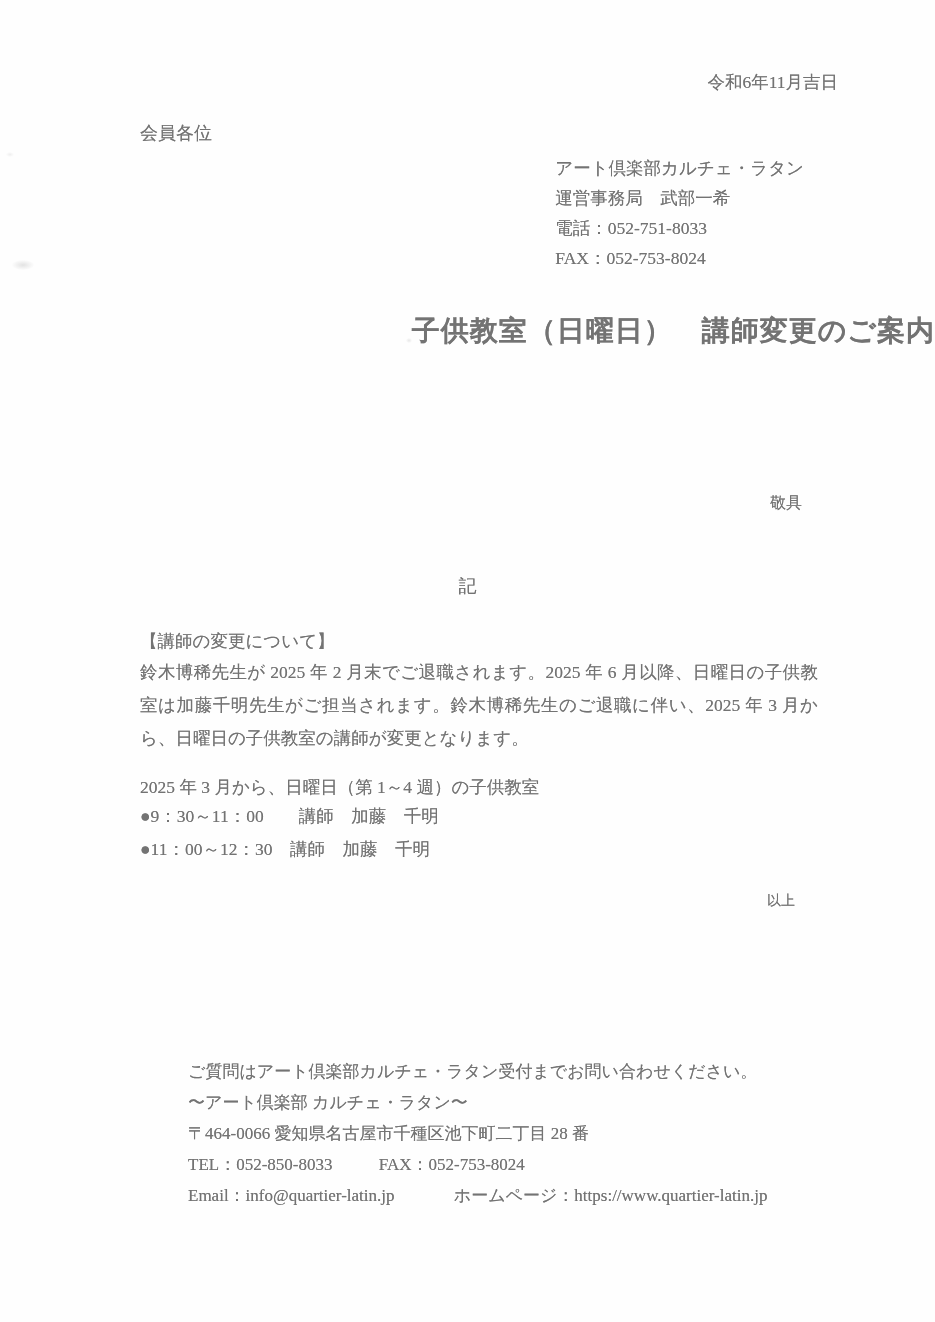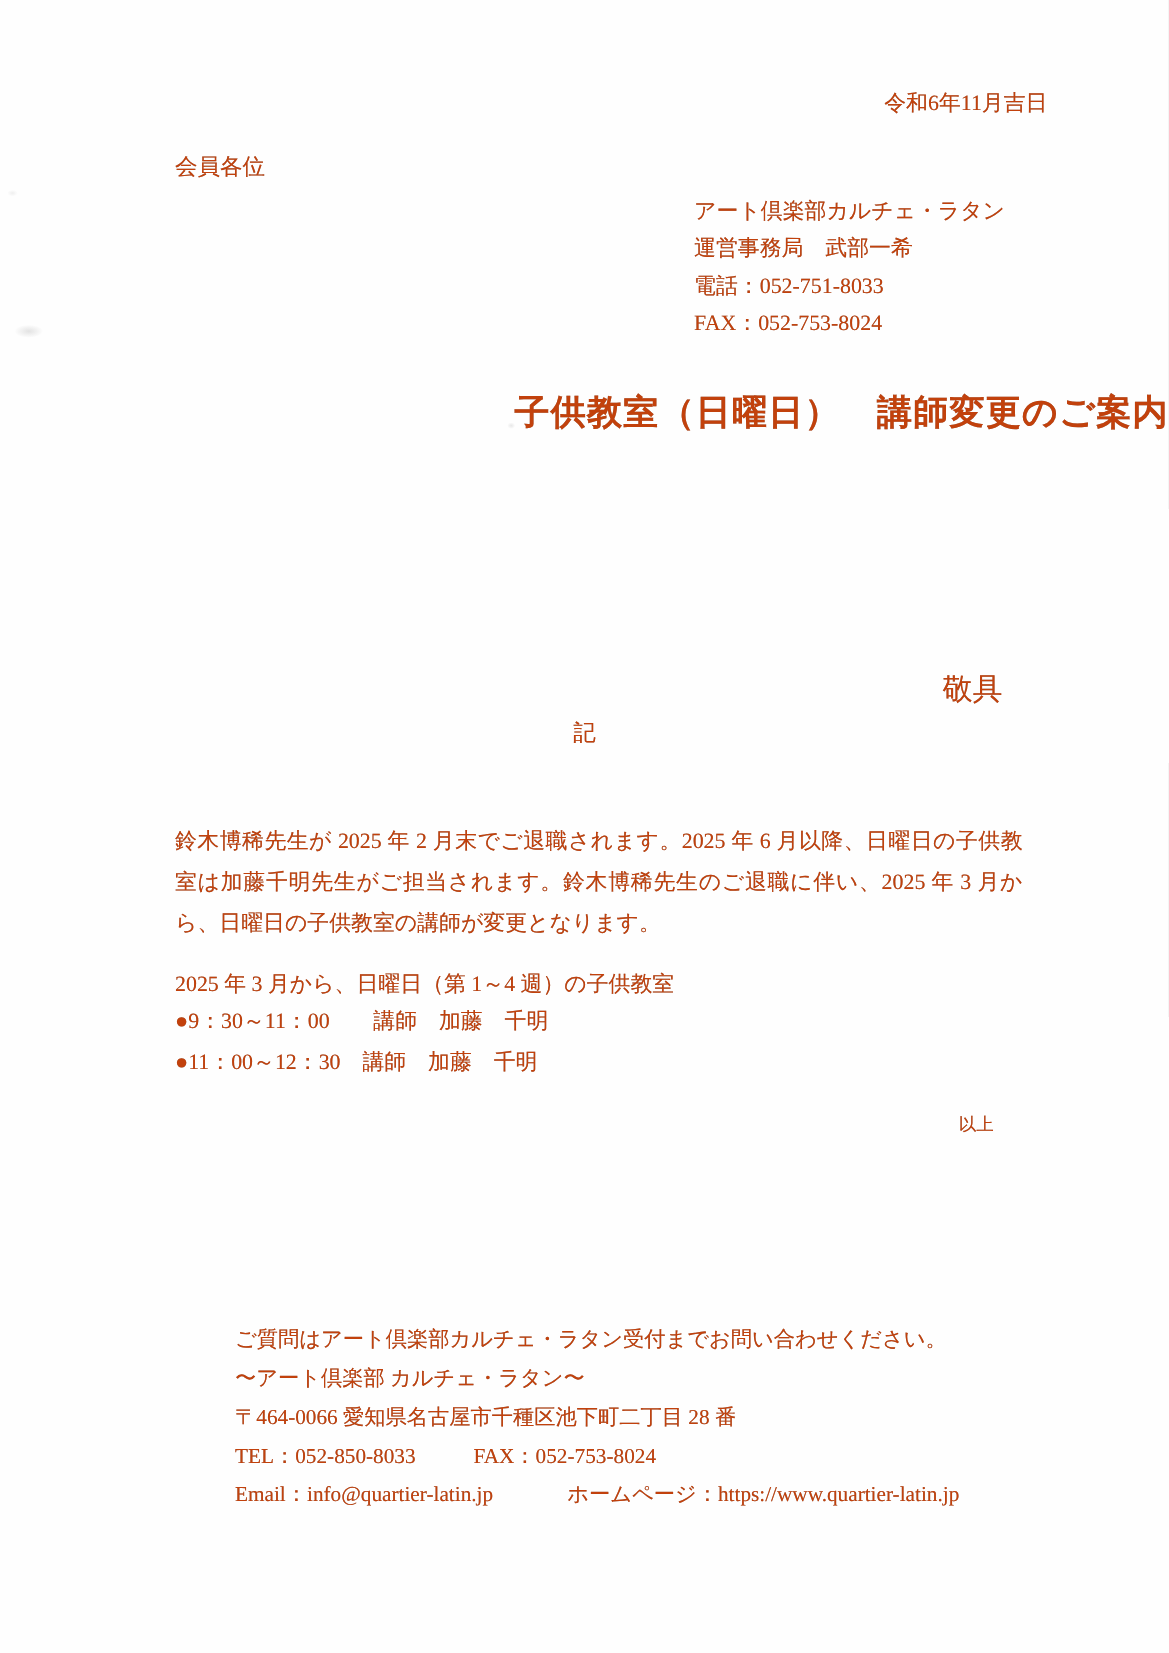--- a/index.html
+++ b/index.html
@@ -8,21 +8,21 @@
     background: #e8e8e8;
   }
   .page {
     position: relative;
     width: 935px;
     height: 1322px;
     margin: 0 auto;
     background: #fefefe;
     overflow: hidden;
     font-family: "Liberation Serif", "DejaVu Serif", serif;
-    color: #c2410c;
+    color: #737373;
     text-shadow: 0 0 0.5px rgba(40,40,40,0.45);
     text-decoration: underline;
   }
   .abs { position: absolute; }
   .t-body {
     font-size: 17.5px;
     line-height: 33px;
   }
   .date-line {
     top: 70px;
@@ -57,23 +57,23 @@
     top: 401px;
     left: 140px;
     right: 117px;
     text-align: justify;
   }
   .greeting p {
     margin: 0;
     text-indent: 1em;
   }
   .closing {
-    top: 539px;
+    top: 490px;
     right: 133px;
-    font-size: 24px;
+    font-size: 16px;
     line-height: 26px;
     text-align: center;
   }
   .record-marker {
     top: 573px;
     left: 0;
     right: 0;
     text-align: center;
     font-size: 18px;
     line-height: 26px;
@@ -139,20 +139,21 @@
     <div>FAX：052-753-8024</div>
   </div>
 
   <div class="abs doc-title">子供教室（日曜日）　講師変更のご案内</div>
 
 
   <div class="abs closing">敬具</div>
 
   <div class="abs record-marker">記</div>
 
+  <div class="abs section-heading">【講師の変更について】</div>
 
   <div class="abs section-detail t-body">鈴木博稀先生が 2025 年 2 月末でご退職されます。2025 年 6 月以降、日曜日の子供教室は加藤千明先生がご担当されます。鈴木博稀先生のご退職に伴い、2025 年 3 月から、日曜日の子供教室の講師が変更となります。</div>
 
   <div class="abs schedule-intro t-body">2025 年 3 月から、日曜日（第 1～4 週）の子供教室</div>
 
   <div class="abs schedule-list t-body">
     <div>●9：30～11：00　　講師　加藤　千明</div>
     <div>●11：00～12：30　講師　加藤　千明</div>
   </div>
 

